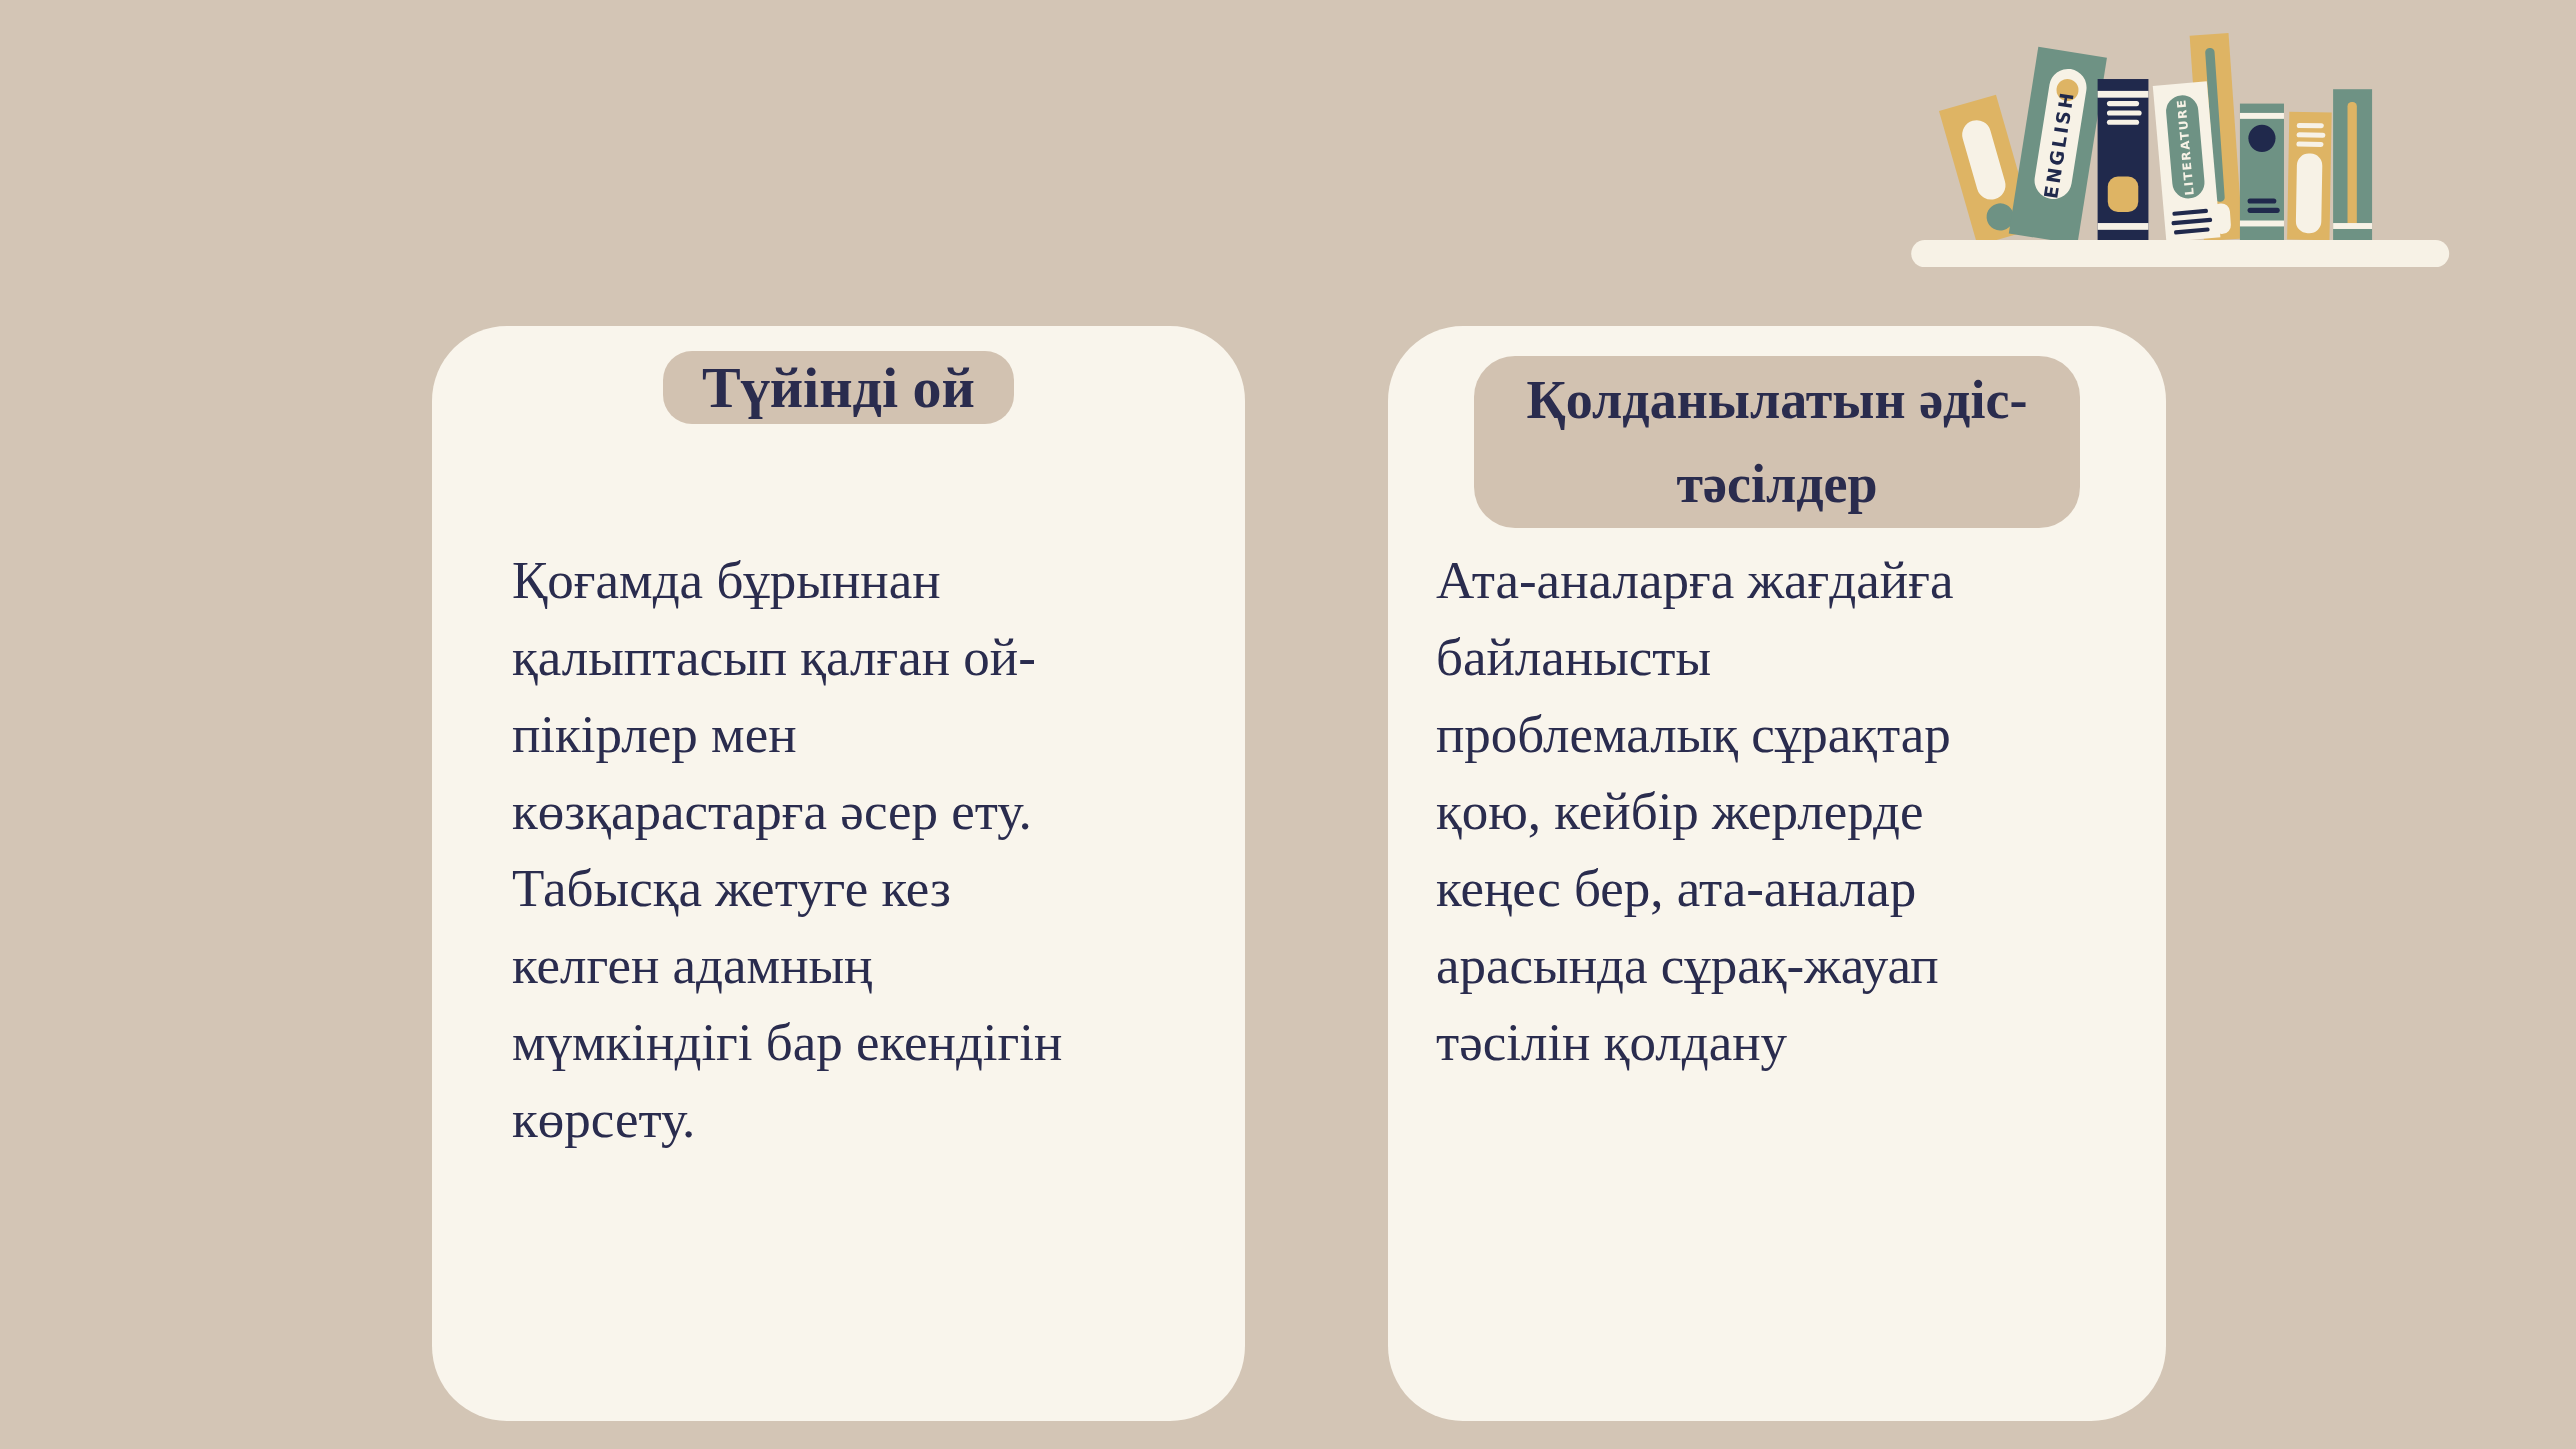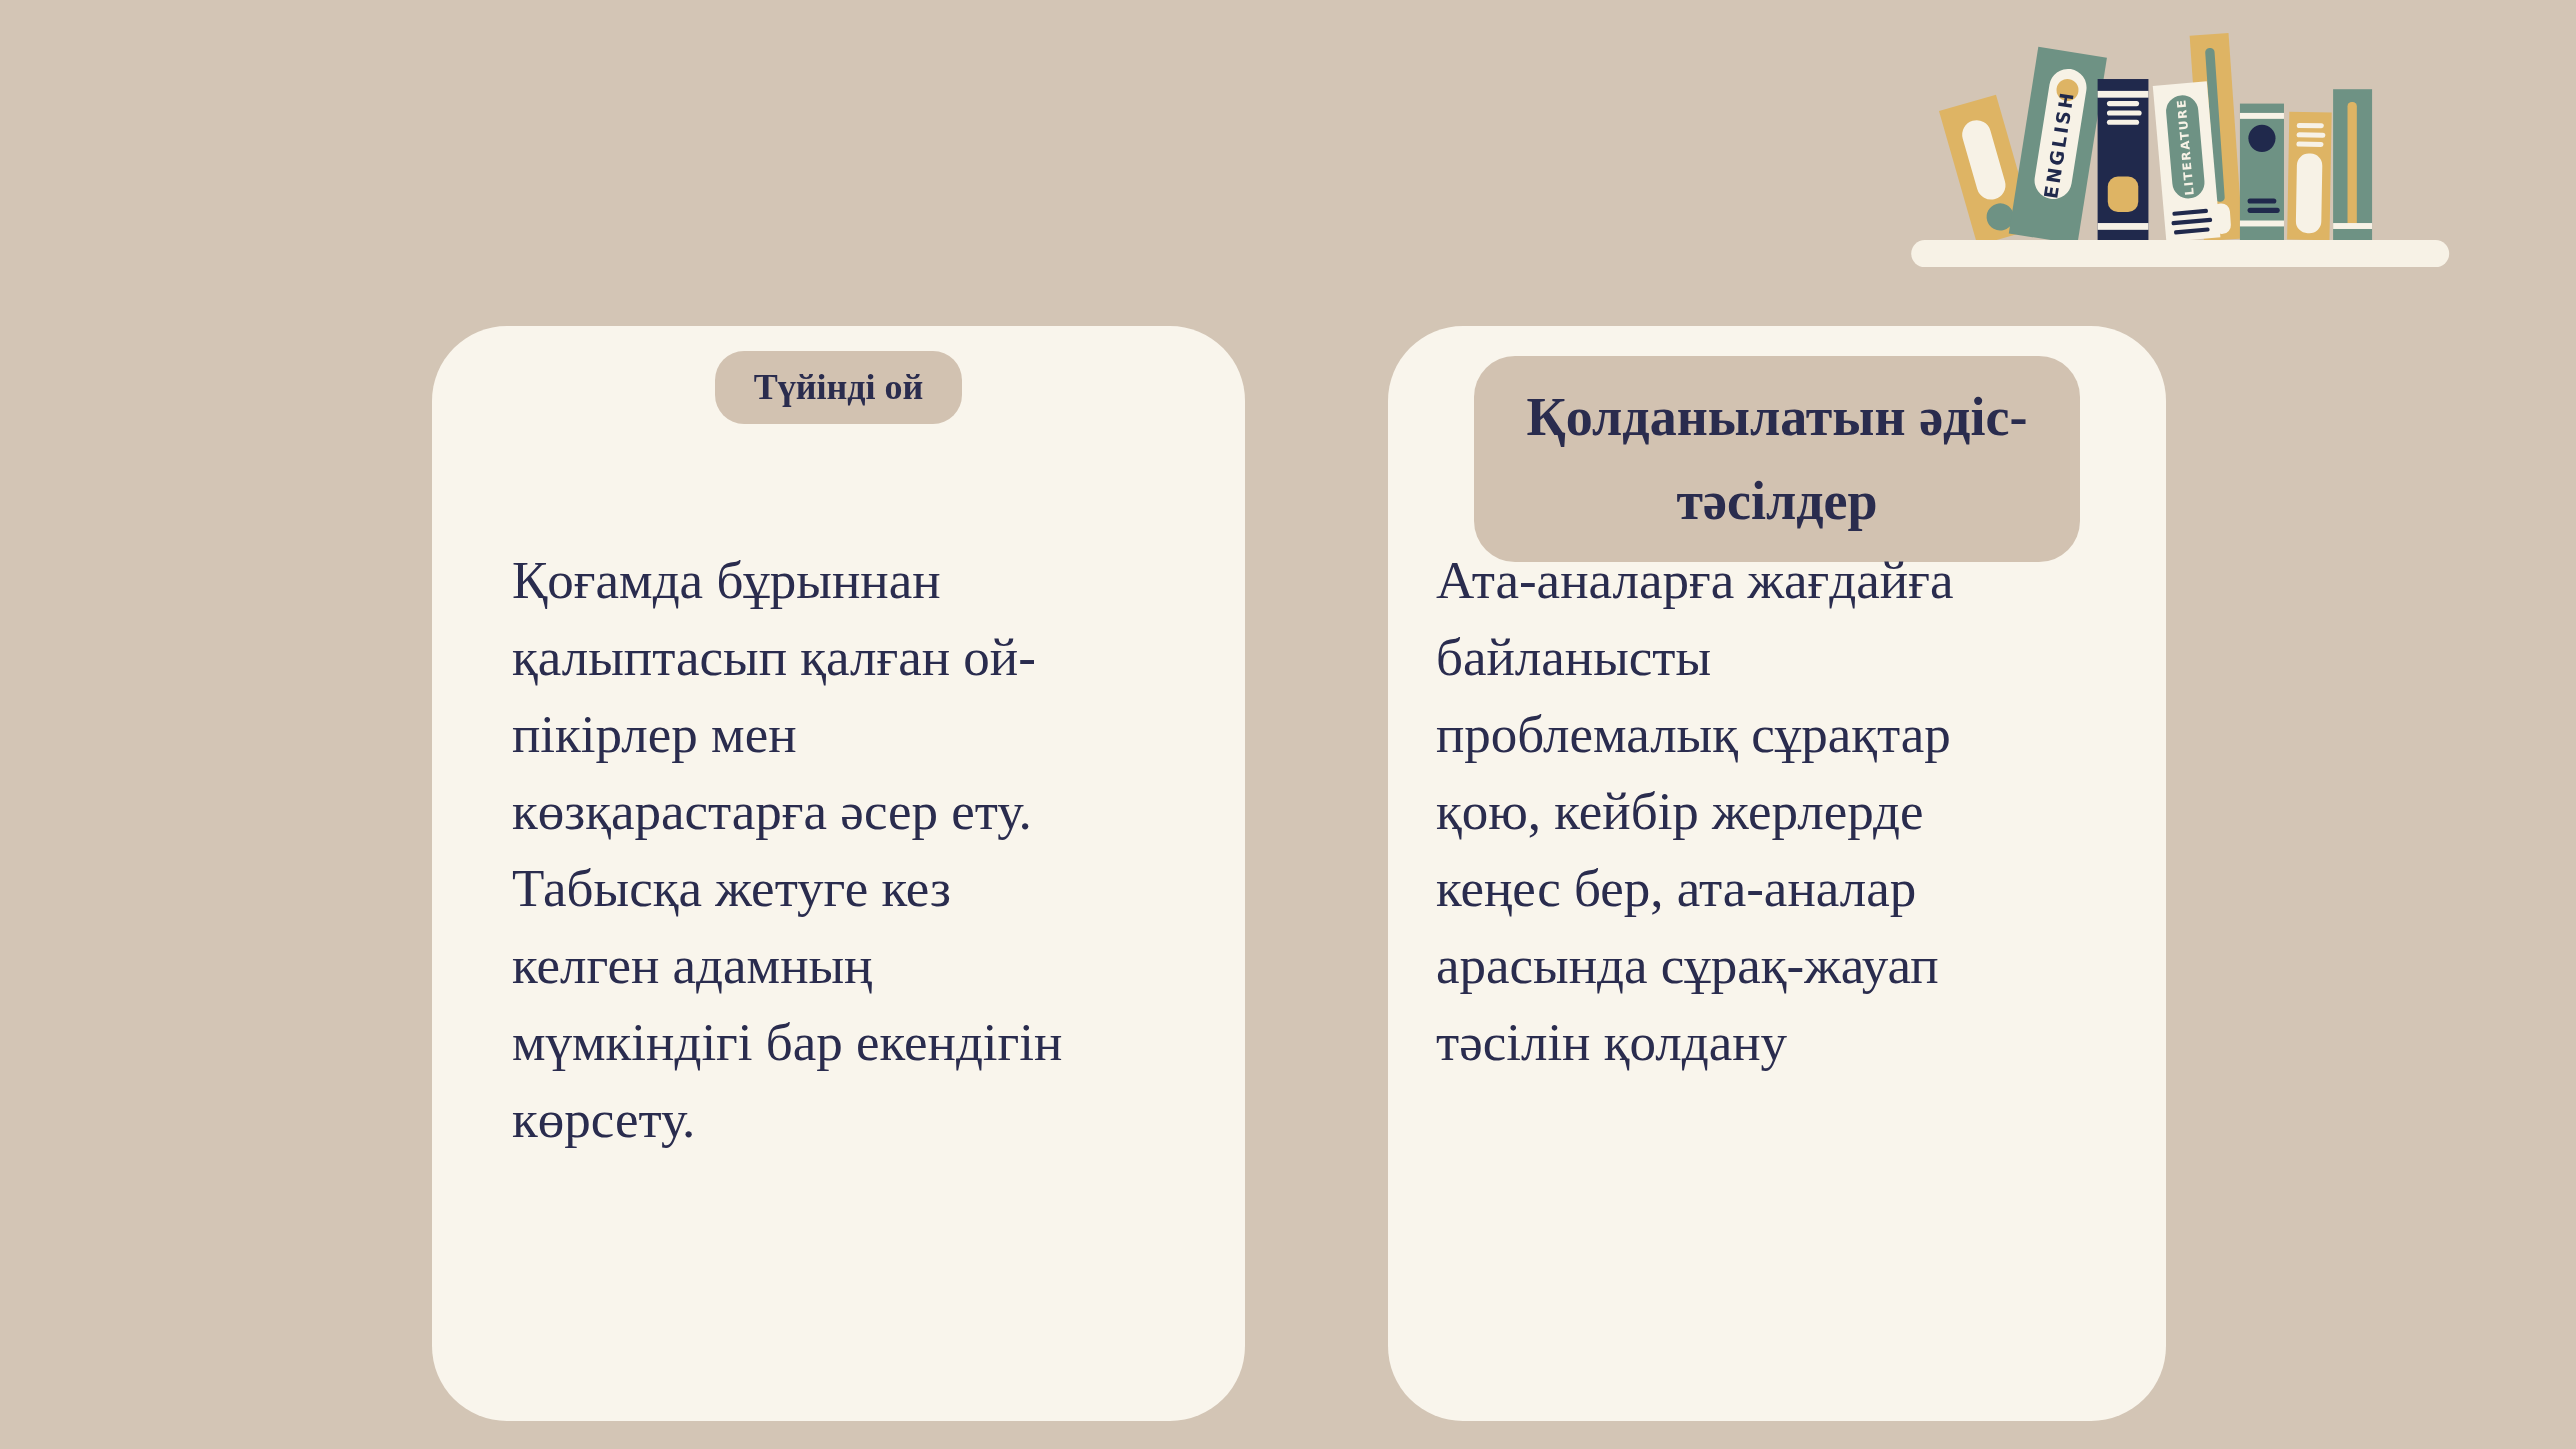--- a/index.html
+++ b/index.html
@@ -30,22 +30,22 @@
   }
   .card-left{left:432px;width:813px;}
   .card-right{left:1388px;width:778px;}
 
   .pill{
     position:relative;margin:25.4px auto 0;width:fit-content;
     background:var(--highlight);border-radius:29px;
     text-align:center;
   }
   .pill-single{padding:0 39px;}
-  .pill-single h2{font-size:36px;font-weight:bold;line-height:73px;color:var(--text);}
-  .pill-double{margin-top:30px;padding:19px 53px;border-radius:41px;}
+  .pill-single h2{font-size:58px;font-weight:bold;line-height:73px;color:var(--text);}
+  .pill-double{margin-top:30px;padding:2px 53px;border-radius:41px;}
   .pill-double h2{
     font-size:54px;font-weight:bold;line-height:84px;color:var(--text);
     white-space:pre-line;
   }
 
   .body-text{
     position:absolute;top:216px;
     font-size:53px;line-height:77px;color:var(--text);
     white-space:pre-line;
   }

